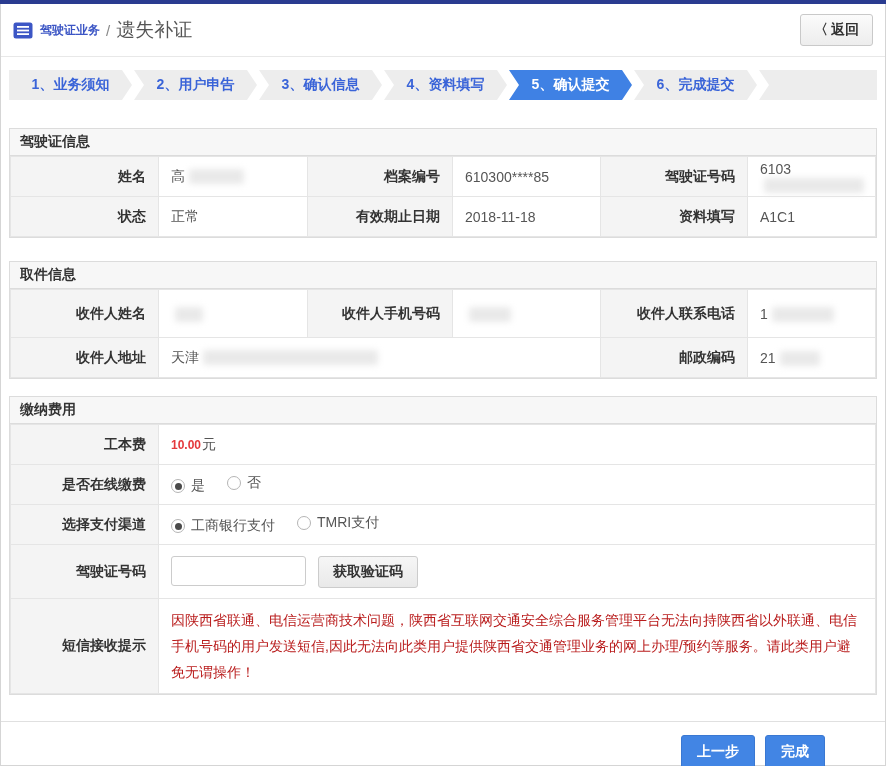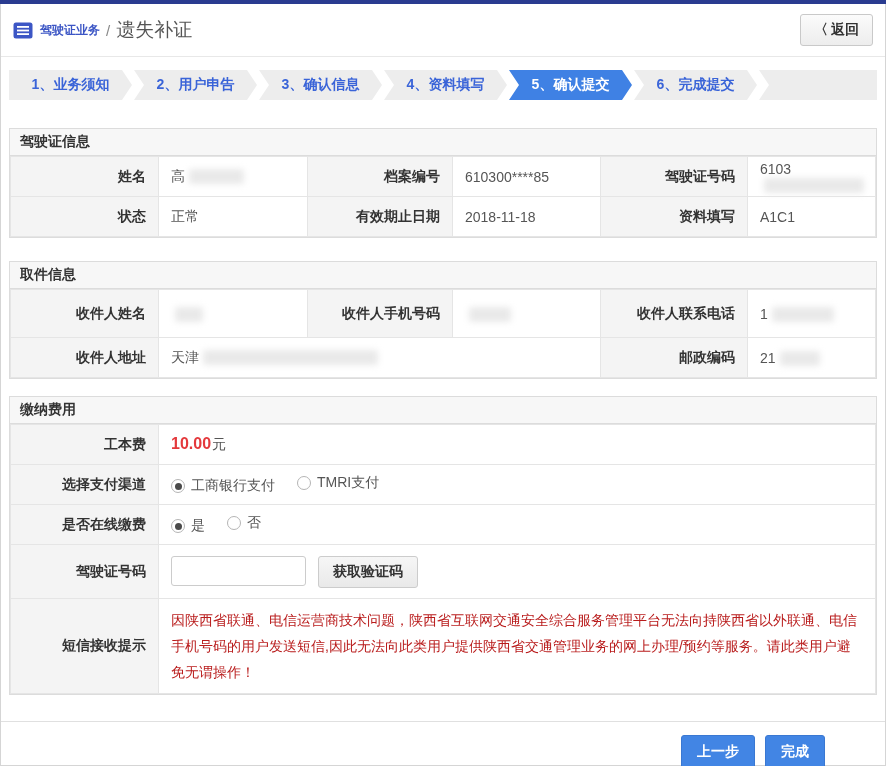--- a/index.html
+++ b/index.html
@@ -33,21 +33,21 @@
   .sec { margin:0 8px; border:1px solid #dcdcdc; }
   .sec1 { margin-top:28px; } .sec2 { margin-top:23px; } .sec3 { margin-top:17px; }
   .sec-header { height:27px; display:flex; align-items:center; padding:0 10px; background:#f7f7f7;
                 border-bottom:1px solid #dcdcdc; font-weight:bold; color:#333; }
   table { width:100%; border-collapse:collapse; table-layout:fixed; }
   td { border:1px solid #e5e5e5; height:40px; padding:0 12px; vertical-align:middle; font-size:14px; }
   td.lbl { background:#f4f4f4; text-align:right; font-weight:bold; color:#333; }
   td.val { background:#fff; color:#555; }
   tr.h33 td { height:48px; }
   tr.h54 td { height:54px; }
-  .fee { color:#e4393c; font-weight:bold; font-size:16px; }
+  .fee { color:#e4393c; font-weight:bold; font-size:12px; }
   .unit { color:#555; margin-left:1px; }
 
   
   .radio-opt { display:inline-flex; align-items:center; margin-right:22px; cursor:pointer; }
   .rc { width:14px; height:14px; border:1px solid #b5b5b5; border-radius:50%; background:#fff; display:inline-flex; align-items:center; justify-content:center; margin-right:6px; }
   .rc.on::after { content:""; width:7px; height:7px; border-radius:50%; background:#4a4a4a; }
 
   
   .code-input { width:135px; height:30px; border:1px solid #ccc; border-radius:3px; padding:0 8px; font-size:14px; }
   .get-code-btn { height:32px; padding:0 14px; margin-left:8px; background:linear-gradient(#f6f6f6,#e9e9e9);
@@ -166,39 +166,39 @@
       <colgroup>
           <col style="width:148px">
           <col>
         </colgroup>
       <tbody>
           <tr>
         <td class="lbl">工本费</td>
         <td class="val"><span class="fee">10.00</span><span class="unit">元</span></td>
       </tr>
       <tr>
+        <td class="lbl">是否在线缴费</td>
+        <td class="val"><span class="radio-opt">
+                <span class="rc on"></span>
+                <span>是</span>
+              </span><span class="radio-opt">
+                <span class="rc"></span>
+                <span>否</span>
+              </span></td>
+      </tr>
+      <tr>
         <td class="lbl">选择支付渠道</td>
         <td class="val"><span class="radio-opt">
                 <span class="rc on"></span>
                 <span>工商银行支付</span>
               </span><span class="radio-opt">
                 <span class="rc"></span>
                 <span>TMRI支付</span>
               </span></td>
       </tr>
-      <tr>
-        <td class="lbl">是否在线缴费</td>
-        <td class="val"><span class="radio-opt">
-                <span class="rc on"></span>
-                <span>是</span>
-              </span><span class="radio-opt">
-                <span class="rc"></span>
-                <span>否</span>
-              </span></td>
-      </tr>
       <tr class="h54">
         <td class="lbl">驾驶证号码</td>
         <td class="val">
           <input class="code-input" type="text" value="" style="">
           <button class="get-code-btn">获取验证码</button>
         </td>
       </tr>
       <tr>
         <td class="lbl">短信接收提示</td>
         <td class="val notice-cell">

